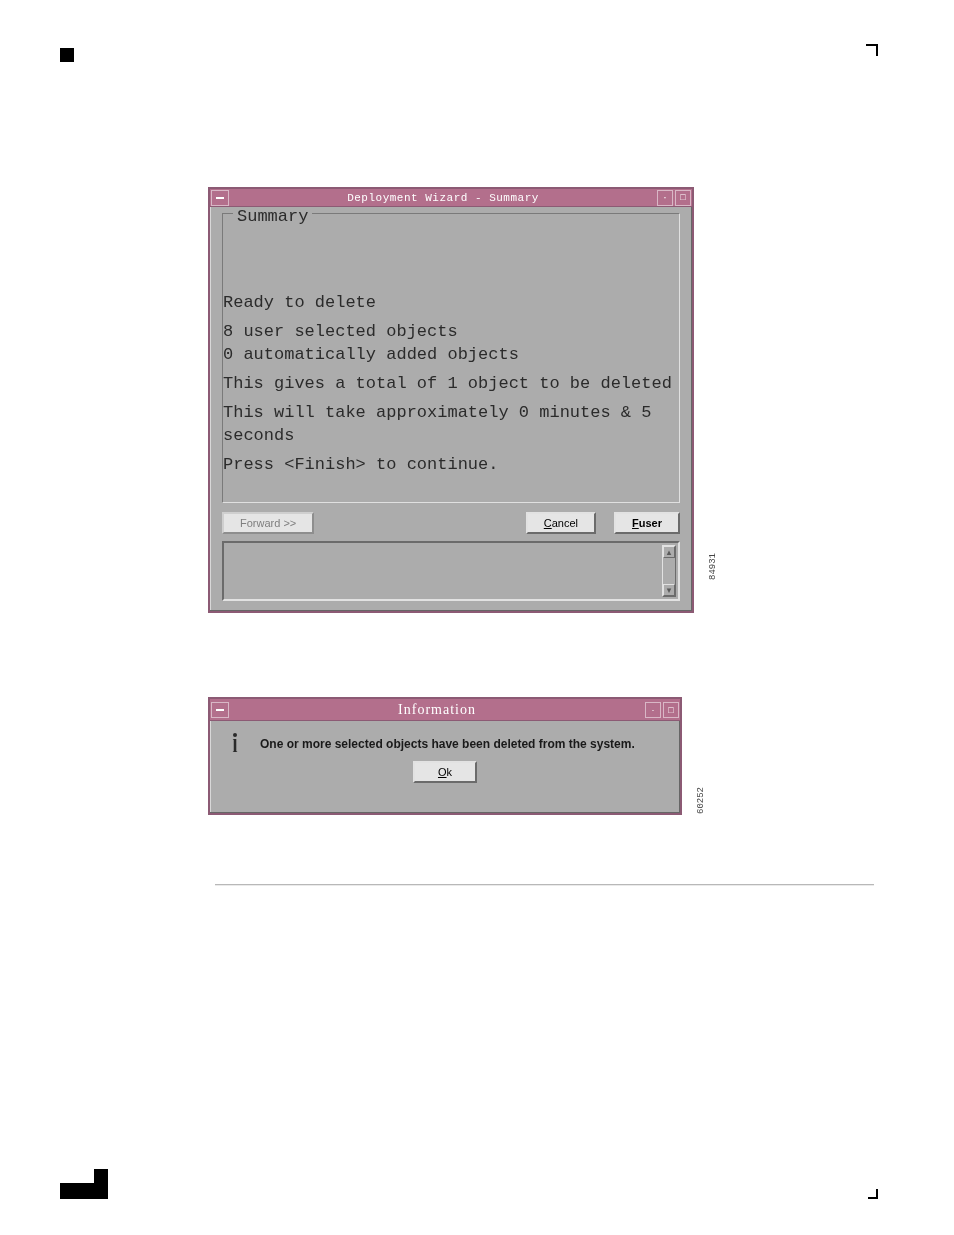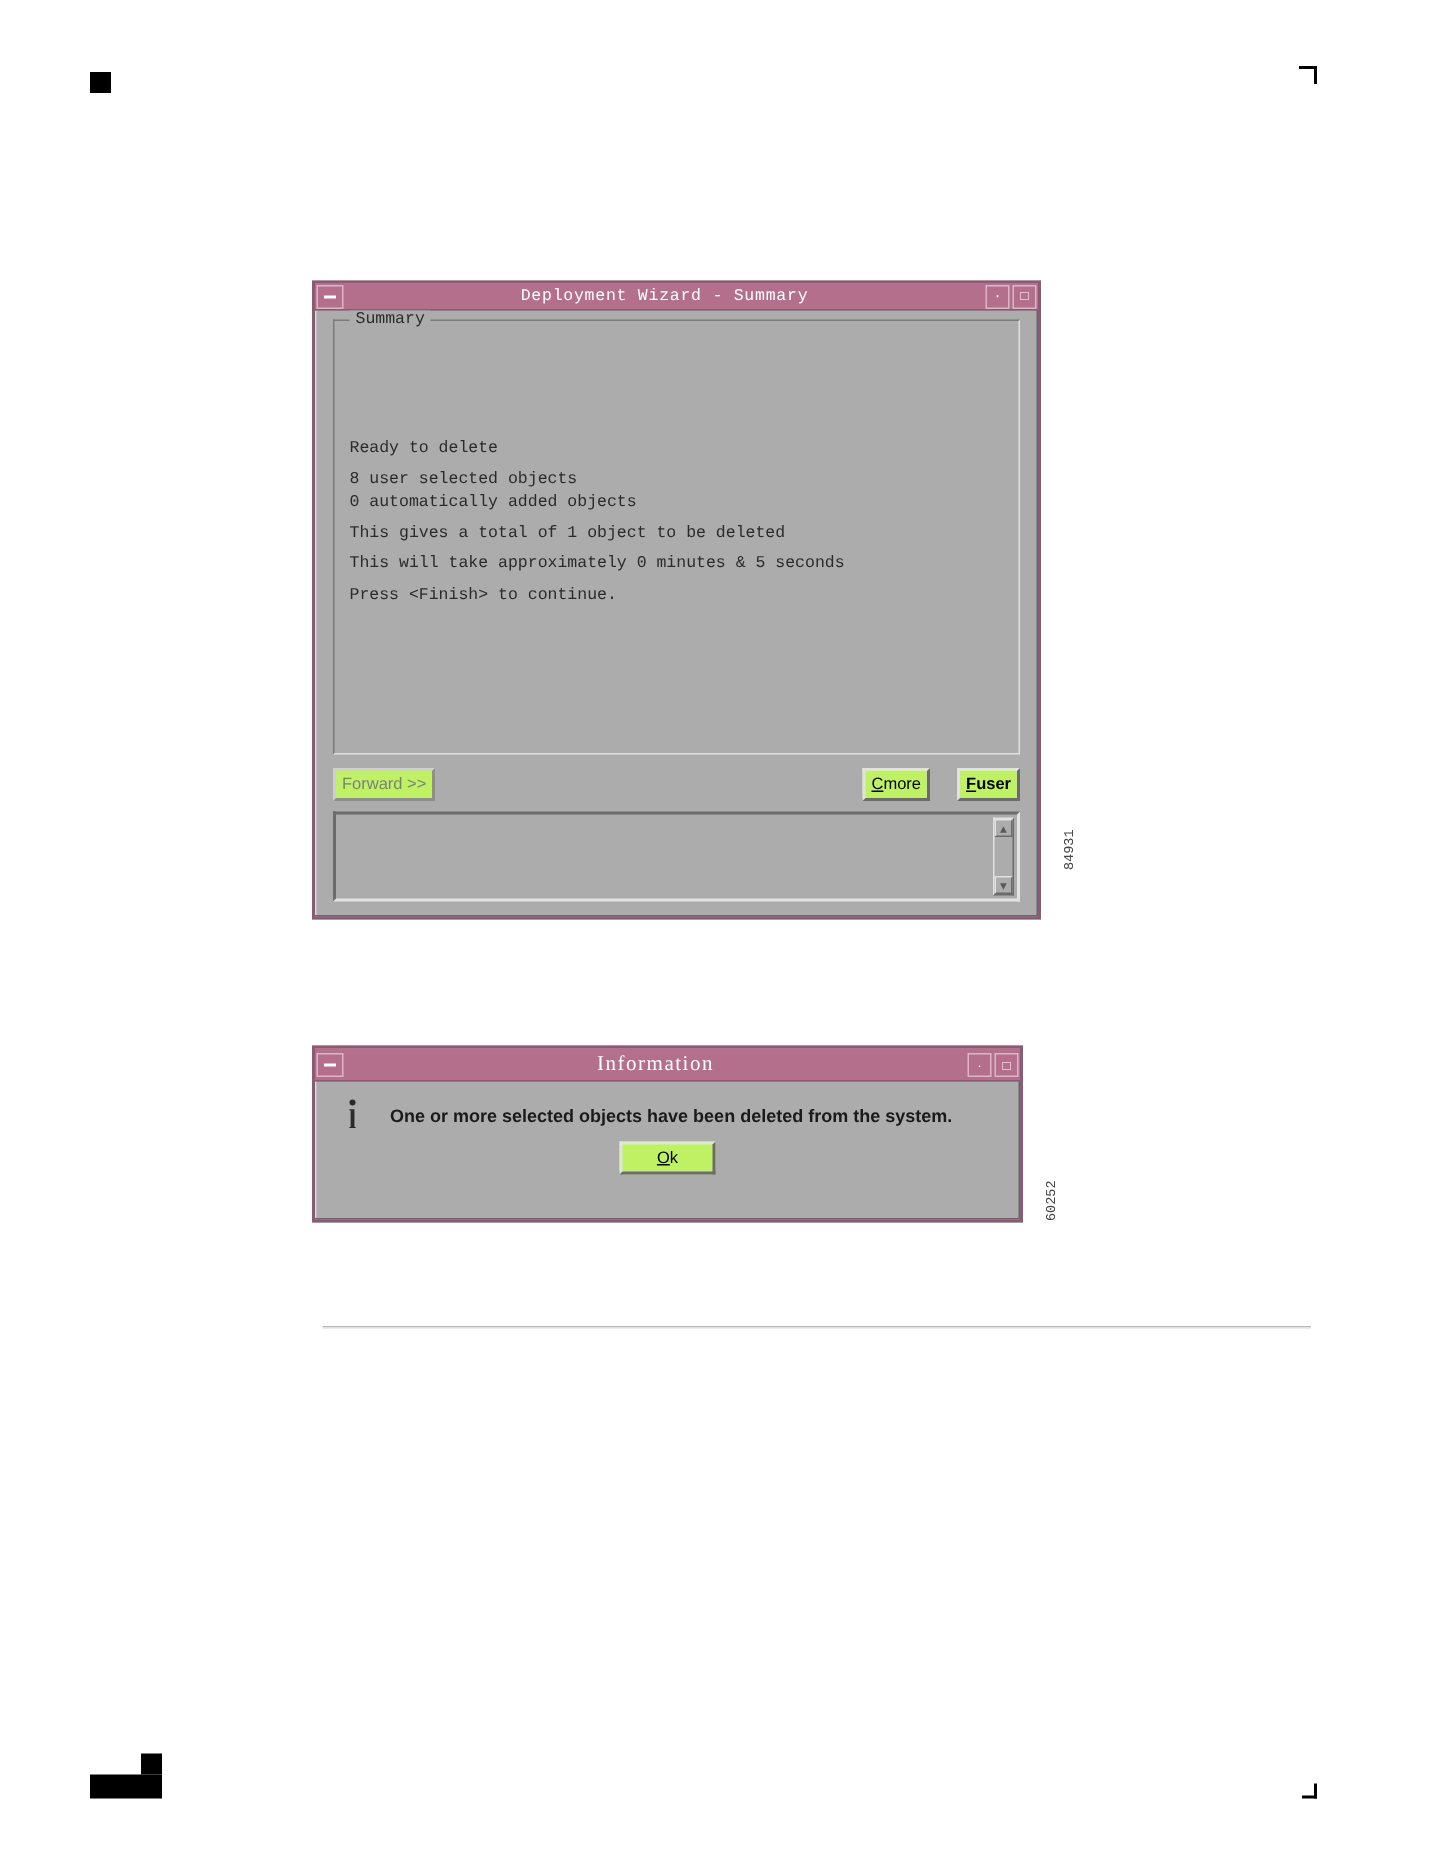--- a/index.html
+++ b/index.html
@@ -61,41 +61,41 @@
   }
 
   .summary-frame {
     position: absolute;
     left: 12px; top: 24px; right: 12px; height: 290px;
     background:#acacac;
     border-top:1px solid #7a7a7a;
     border-left:1px solid #7a7a7a;
     border-right:1px solid #e0e0e0;
     border-bottom:1px solid #e0e0e0;
-    padding: 6px 10px;
+    padding: 6px 0;
     font-family: "Courier New", monospace;
-    font-size: 11px;
+    font-size: 17px;
     color:#2b2b2b;
   }
   .summary-frame .legend {
     position:absolute; top:-7px; left:10px;
     background:#acacac; padding:0 4px;
   }
   .summary-body { margin-top: 72px; line-height: 1.35; }
   .summary-body p { margin: 6px 0; }
 
   .btnrow {
     position:absolute; left:12px; right:12px; top:320px; height:28px;
     display:flex; align-items:center;
   }
   .mbtn {
     height:22px;
-    padding:0 4px;
+    padding:0 16px;
     font-size:11px;
-    background:#bef264;
+    background:#e5e5e5;
     border-top:2px solid #e2e2e2;
     border-left:2px solid #e2e2e2;
     border-right:2px solid #6b6b6b;
     border-bottom:2px solid #6b6b6b;
     display:inline-flex; align-items:center; justify-content:center;
     cursor:pointer;
   }
   .mbtn.disabled {
     color:#7e7e7e;
     border-top:2px solid #cfcfcf;
@@ -214,21 +214,21 @@
       </div>
     </div>
 
     <div class="btnrow">
       <div class="mbtn disabled">
         <span>Forward &gt;&gt;</span>
       </div>
       <div class="spacer"></div>
       <div class="mbtn" style="margin-right:18px">
         <span class="ul">C</span>
-          <span>more</span>
+          <span>ancel</span>
       </div>
       <div class="mbtn" style="font-weight:bold">
         <span class="ul">F</span>
           <span>user</span>
       </div>
     </div>
 
     <div class="console">
       <div class="sb">
         <div class="arrow up">▴</div>

